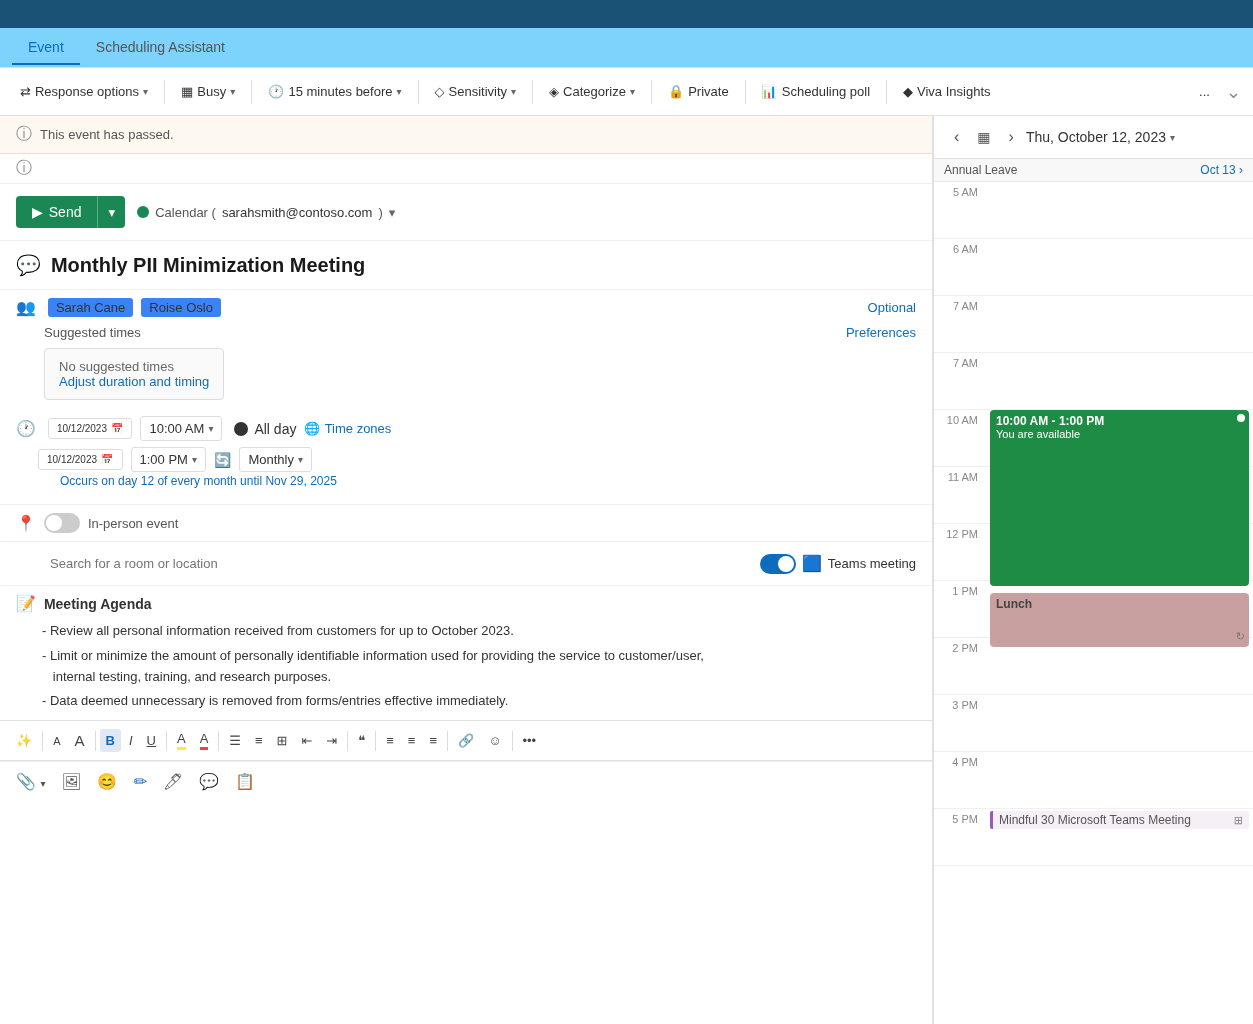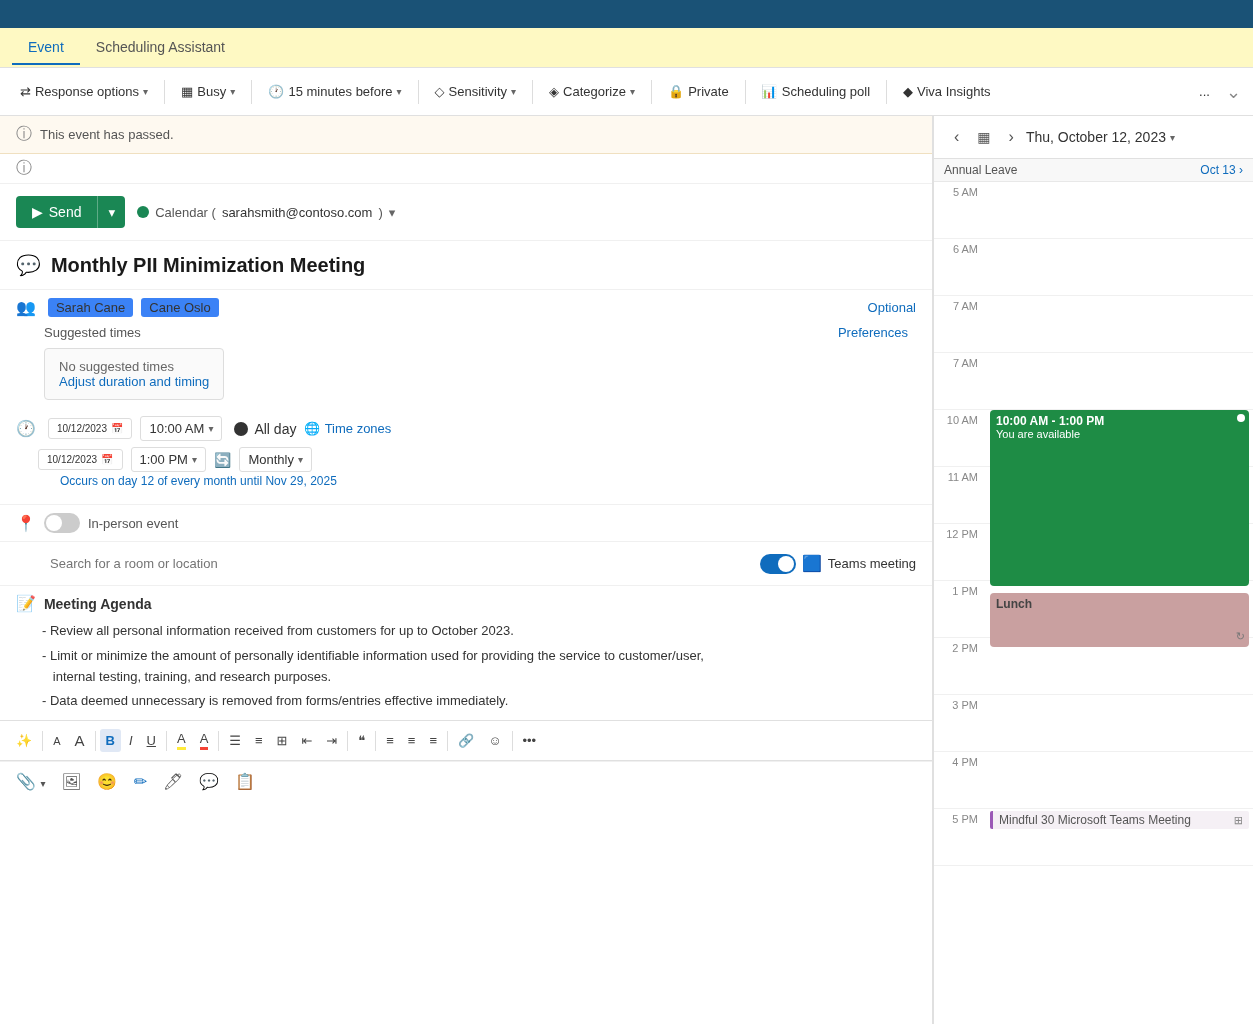--- a/index.html
+++ b/index.html
@@ -2,21 +2,21 @@
 <html><head>
   <meta charset="utf-8">
   <style>
     * { box-sizing: border-box; margin: 0; padding: 0; }
     body { font-family: 'Segoe UI', Arial, sans-serif; font-size: 14px; background: #f5f5f5; color: #333; overflow: hidden; }
 
     
     .top-bar { background: #1a5276; height: 28px; width: 100%; }
 
     
-    .tab-bar { display: flex; align-items: center; background: #fef9c3; border-bottom: 1px solid #e0e0e0; padding: 0 12px; height: 40px; }
+    .tab-bar { display: flex; align-items: center; background: #7dd3fc; border-bottom: 1px solid #e0e0e0; padding: 0 12px; height: 40px; }
     .tab { padding: 8px 16px; cursor: pointer; font-size: 14px; color: #555; border-bottom: 2px solid transparent; }
     .tab.active { color: #0f6cbd; border-bottom: 2px solid #0f6cbd; font-weight: 500; }
 
     
     .toolbar { display: flex; align-items: center; background: #fff; border-bottom: 1px solid #e0e0e0; padding: 6px 12px; gap: 4px; flex-wrap: wrap; height: 48px; }
     .toolbar-btn { display: flex; align-items: center; gap: 4px; padding: 4px 8px; border: none; background: transparent; cursor: pointer; border-radius: 4px; font-size: 13px; color: #333; white-space: nowrap; }
     .toolbar-sep { width: 1px; height: 24px; background: #ddd; margin: 0 4px; }
     .chevron { font-size: 10px; color: #666; }
     .more-btn { margin-left: auto; }
 
@@ -46,21 +46,21 @@
     .event-icon { color: #1a8754; font-size: 20px; }
     .event-title { font-size: 20px; font-weight: 600; color: #1a1a1a; }
 
     
     .attendees-row { display: flex; align-items: center; gap: 8px; padding: 8px 16px 4px 16px; }
     .attendees-icon { color: #666; font-size: 16px; margin-right: 4px; }
     .attendee-chip { background: #3b82f6; border-radius: 3px; padding: 2px 8px; font-size: 13px; cursor: pointer; }
     .optional-link { margin-left: auto; color: #0f6cbd; font-size: 13px; cursor: pointer; }
 
     
-    .suggested-row { display: flex; align-items: center; justify-content: space-between; padding: 4px 24px 4px 44px; }
+    .suggested-row { display: flex; align-items: center; justify-content: space-between; padding: 4px 16px 4px 44px; }
     .suggested-label { font-size: 13px; color: #555; }
     .preferences-link { color: #0f6cbd; font-size: 13px; cursor: pointer; }
 
     .suggested-box { margin: 4px 16px 8px 44px; border: 1px solid #ddd; border-radius: 4px; padding: 10px 14px; background: #fafafa; display: inline-block; }
     .no-suggested { font-size: 13px; color: #666; }
     .adjust-link { font-size: 13px; color: #0f6cbd; cursor: pointer; }
 
     
     .datetime-section { padding: 8px 16px; border-bottom: 1px solid #f0f0f0; }
     .datetime-row { display: flex; align-items: center; gap: 8px; margin-bottom: 6px; }
@@ -234,21 +234,21 @@
     
     <div class="event-title-row">
       <span class="event-icon">💬</span>
       <span class="event-title">Monthly PII Minimization Meeting</span>
     </div>
 
     
     <div class="attendees-row">
       <span class="attendees-icon">👥</span>
       <span class="attendee-chip">Sarah Cane</span>
-      <span class="attendee-chip">Cane Oslo</span>
+      <span class="attendee-chip">Roise Oslo</span>
       <span class="optional-link">Optional</span>
     </div>
 
     
     <div class="suggested-row">
       <span class="suggested-label">Suggested times</span>
       <span class="preferences-link">Preferences</span>
     </div>
     <div class="suggested-box">
       <div class="no-suggested">No suggested times</div>

